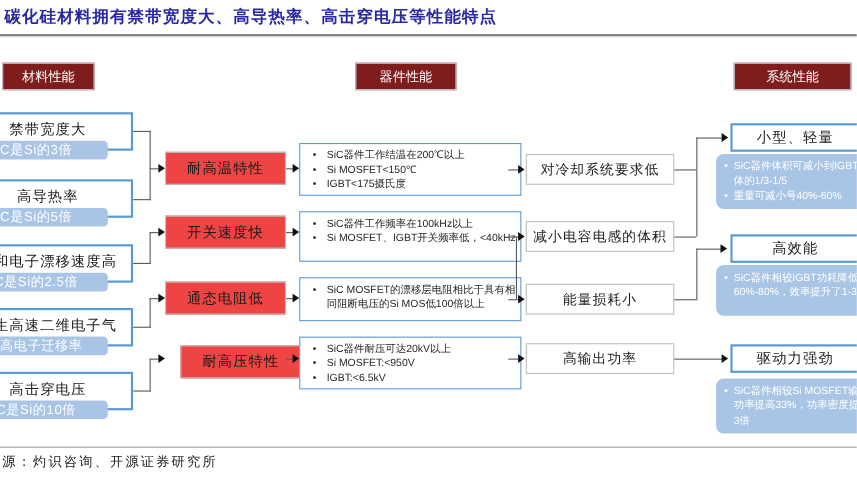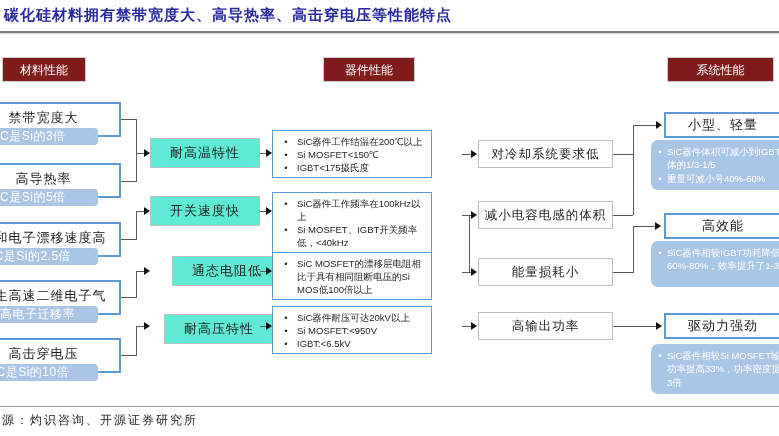--- a/index.html
+++ b/index.html
@@ -10,24 +10,24 @@
   .rule1{position:absolute;left:0;top:31px;width:779px;height:2px;background:#7f7f7f;}
   .rule2{position:absolute;left:0;top:33px;width:779px;height:1px;background:#d9d9d9;}
   .hdr{position:absolute;height:25px;background:#7f1d1d;border:1px solid #c9cdd6;
        color:#fff;font-size:12px;text-align:center;line-height:25px;box-sizing:border-box;}
   .mbox{position:absolute;left:-34px;width:155px;height:35px;background:#fff;
         border:2px solid #5B9BD5;box-sizing:border-box;text-align:center;
         font-size:13px;color:#1a1a1a;padding-top:5px;letter-spacing:1px;}
   .mnote{position:absolute;left:-44px;width:142px;height:17px;background:#A9C5E5;color:#fff;
          border-radius:4px;font-size:12px;line-height:17px;text-align:center;z-index:3;
          letter-spacing:0.5px;}
-  .tbox{position:absolute;left:150px;width:110px;height:30px;background:#5eead4;
+  .tbox{position:absolute;left:150px;width:110px;height:30px;background:#ef4444;
         border:1px solid #BFBFBF;box-sizing:border-box;text-align:center;font-size:13px;
         color:#1a1a1a;line-height:28px;letter-spacing:1px;}
-  .dbox{position:absolute;left:272px;width:160px;background:#fff;border:1.5px solid #5B9BD5;
+  .dbox{position:absolute;left:272px;width:202px;background:#fff;border:1.5px solid #5B9BD5;
         box-sizing:border-box;padding:4px 4px 3px 2px;font-size:9.5px;color:#262626;}
   .dbox .b{display:flex;line-height:1.38;}
   .b::before{content:"\2022";flex:0 0 22px;text-align:center;}
   .ebox{position:absolute;left:478px;width:135px;height:28px;background:#fff;
         border:1px solid #BFBFBF;box-sizing:border-box;text-align:center;font-size:12.5px;
         color:#1a1a1a;line-height:26px;letter-spacing:1px;}
   .sbox{position:absolute;left:664px;width:118px;height:26px;background:#fff;
         border:2px solid #5B9BD5;box-sizing:border-box;text-align:center;font-size:13px;
         color:#1a1a1a;line-height:22px;letter-spacing:1px;z-index:2;}
   .spill{position:absolute;left:651px;width:150px;background:#A9C5E5;color:#fff;
@@ -65,21 +65,21 @@
   <div class="mnote" style="top:248px;">SiC是Si的2.5倍</div>
 
   <div class="mbox" style="top:280px;"><span>产生高速二维电子气</span></div>
   <div class="mnote" style="top:306px;">SiC高电子迁移率</div>
 
   <div class="mbox" style="top:338px;"><span>高击穿电压</span></div>
   <div class="mnote" style="top:364px;">SiC是Si的10倍</div>
 
   <div class="tbox" style="top:138px;">耐高温特性</div>
   <div class="tbox" style="top:196px;">开关速度快</div>
-  <div class="tbox" style="top:256px;margin-left:22px;">通态电阻低</div>
+  <div class="tbox" style="top:256px;">通态电阻低</div>
   <div class="tbox" style="top:314px;margin-left:14px;">耐高压特性</div>
 
   <div class="dbox" style="top:130px;min-height:46px;">
     <div class="b">
         <span>SiC器件工作结温在200℃以上</span>
       </div>
     <div class="b">
         <span>Si MOSFET&lt;150℃</span>
       </div>
     <div class="b">

